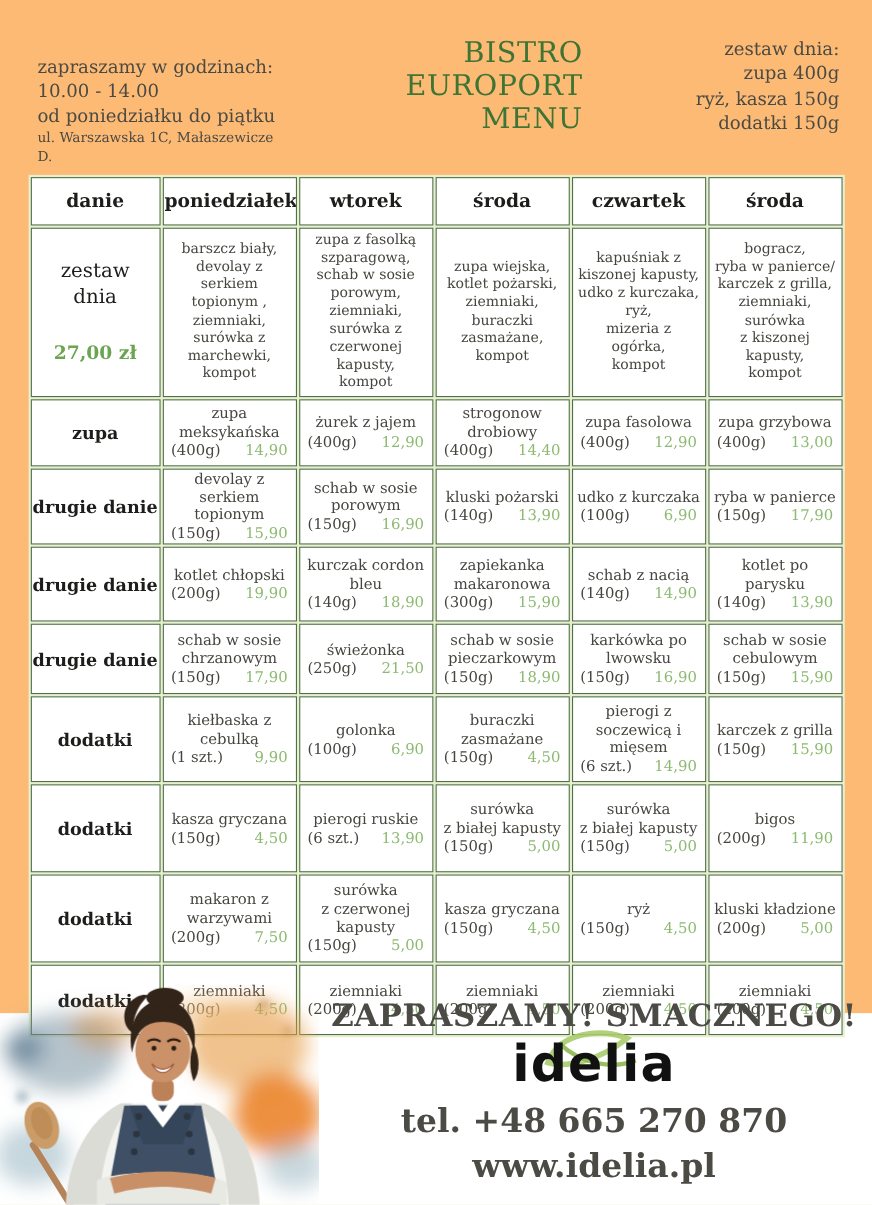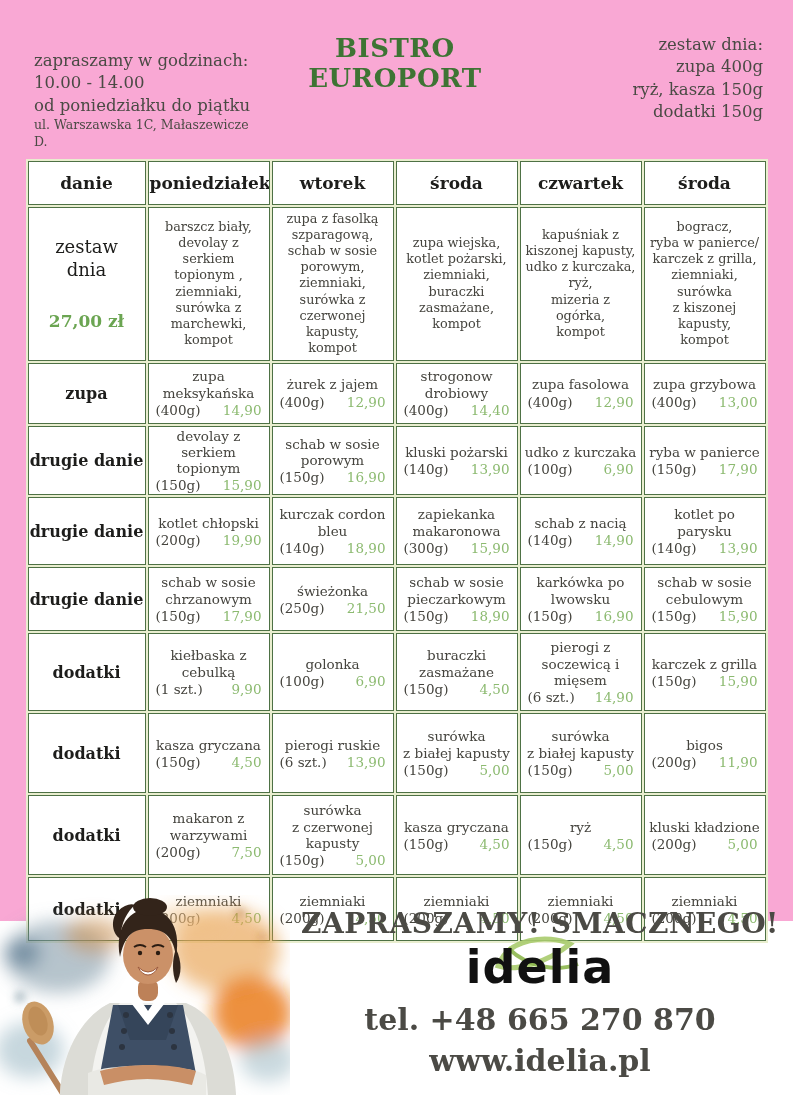--- a/index.html
+++ b/index.html
@@ -1,23 +1,23 @@
 <!DOCTYPE html>
 <html><head>
 <meta charset="utf-8">
 <style>
   html,body{margin:0;padding:0;background:#fff;}
   body{width:793px;height:1095px;overflow:hidden;font-family:"DejaVu Serif","Liberation Serif",serif;color:#3b3a34;}
-  .page{position:relative;width:793px;height:921px;background:#f9a8d4;}
+  .page{position:relative;width:793px;height:921px;background:#fdba74;}
 
   
   .top{display:flex;width:100%;box-sizing:border-box;padding:34px 26px 6px 34px;}
   .top-left{width:31%;font-size:16.5px;line-height:1.35;color:#4a4a44;padding-top:16px;}
   .top-left .small{font-size:12.5px;}
-  .top-center{width:37%;text-align:center;color:#3e7434;font-weight:bold;}
+  .top-center{width:37%;text-align:right;color:#3e7434;font-weight:normal;}
   .top-center .t1{font-size:26px;line-height:1.15;letter-spacing:.5px;}
   .top-center .t3{font-size:24px;margin-top:10px;}
   .top-right{width:32%;text-align:right;font-size:16.5px;line-height:1.35;color:#4a4a44;padding-right:4px;}
 
   
   table.menu{border-collapse:separate;border-spacing:2px;background:#e9eecf;margin:2px auto 0 auto;width:742px;table-layout:fixed;}
   table.menu th,table.menu td{border:1px solid #4e7145;background:#fff;vertical-align:middle;text-align:center;overflow:hidden;}
   col.c0{width:118px;}
   th{font-size:17px;font-weight:bold;color:#1d1d1b;height:40px;}
   .lc{font-weight:bold;font-size:16px;color:#1d1d1b;}
@@ -56,20 +56,21 @@
 
   <div class="top">
     <div class="top-left">
       <div>zapraszamy w godzinach:</div>
       <div>10.00 - 14.00</div>
       <div>od poniedziałku do piątku</div>
       <div class="small">ul. Warszawska 1C, Małaszewicze D.</div>
     </div>
     <div class="top-center">
       <div class="t1">BISTRO EUROPORT</div>
+      <div class="t1">MENU</div>
     </div>
     <div class="top-right">
       <div>zestaw dnia:</div>
       <div>zupa 400g</div>
       <div>ryż, kasza 150g</div>
       <div>dodatki 150g</div>
     </div>
   </div>
 
   <table class="menu">

